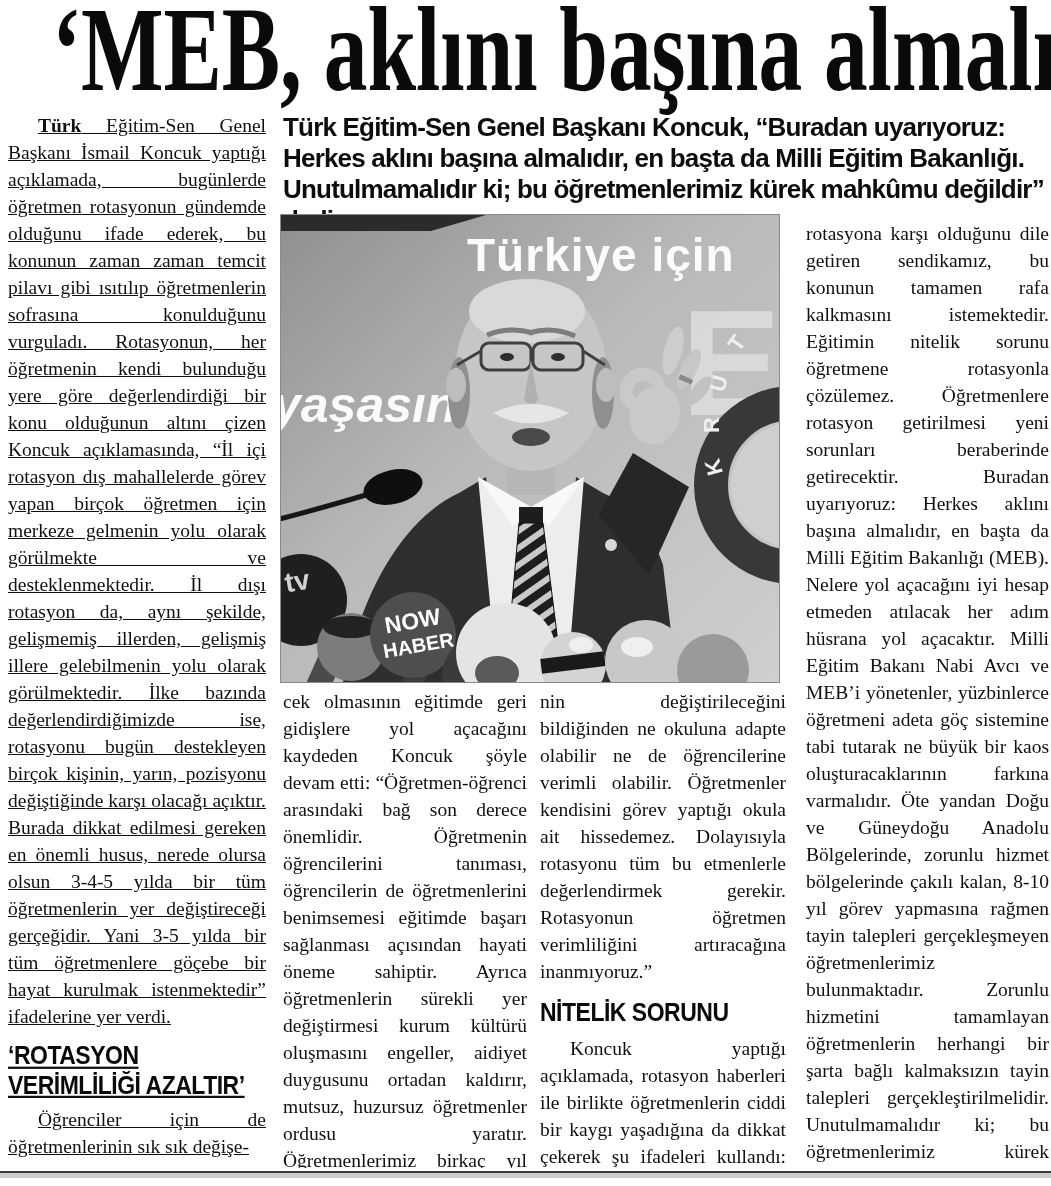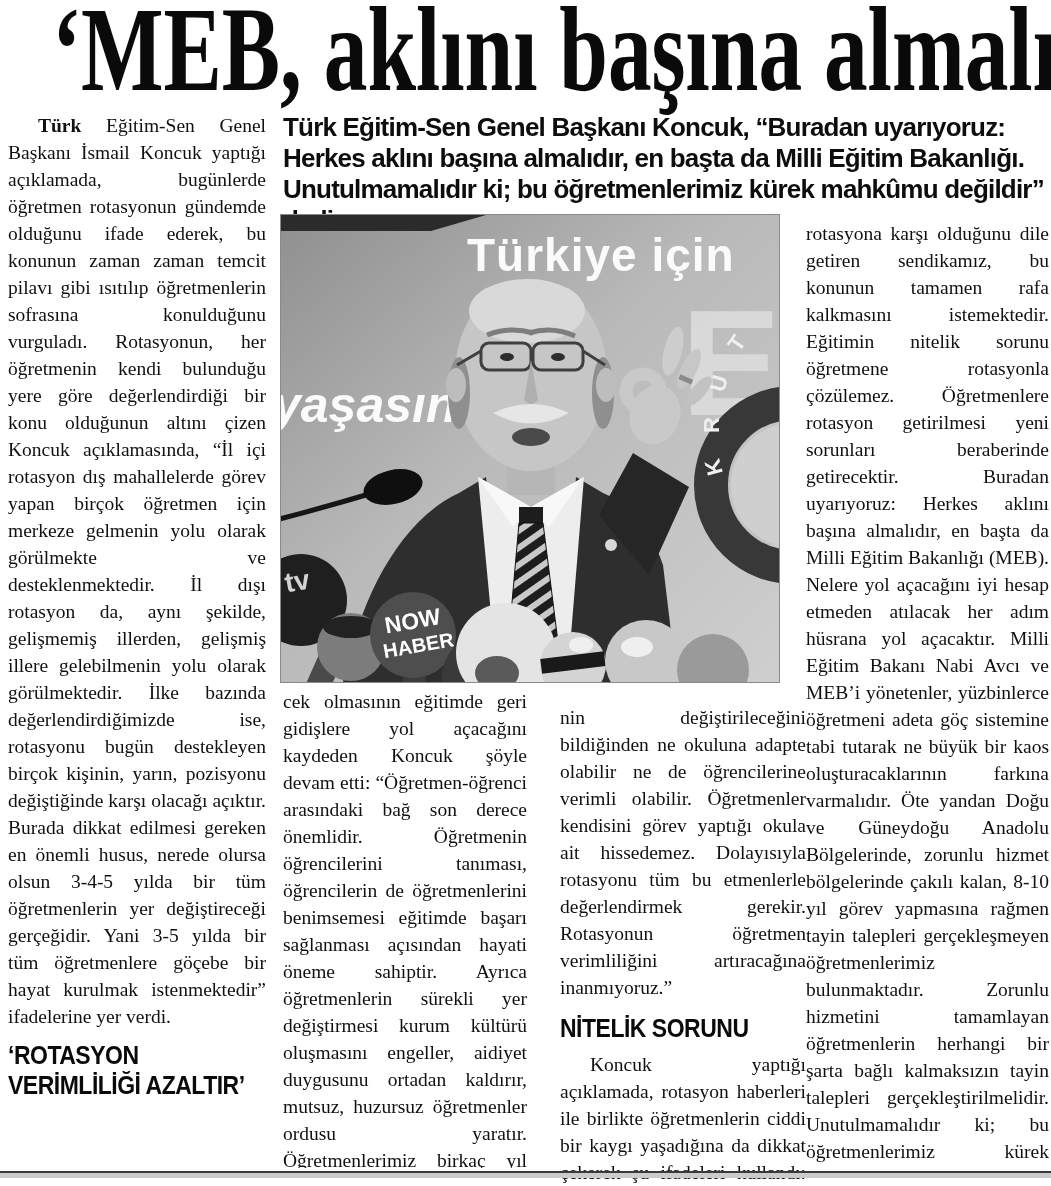--- a/index.html
+++ b/index.html
@@ -22,23 +22,23 @@
     font-family:"Liberation Sans", sans-serif;
     font-weight:bold;font-size:26px;line-height:31px;letter-spacing:-0.8px;
     color:#0d0d0d;text-align:left;
   }
   
   .bodycol{
     font-family:"Liberation Serif", serif;
     font-size:19.5px;line-height:27px;text-align:justify;color:#101010;
     overflow:hidden;
   }
-  .col1{left:8px;top:112px;width:258px;height:1058px;}
+  .col1{left:8px;top:112px;width:258px;height:1058px;text-decoration:underline;}
   .col2{left:283px;top:688px;width:244px;height:480px;}
-  .col3{left:560px;top:688px;width:246px;height:480px;margin-top:16px;}
+  .col3{left:540px;top:688px;width:246px;height:480px;}
   .col4{left:806px;top:220px;width:243px;height:948px;}
   .para-indent{text-indent:30px;margin:0;}
   .para{margin:0;}
   .lead-word{font-weight:bold;}
   .subhead{
     font-family:"Liberation Sans", sans-serif;
     font-weight:bold;font-size:23px;line-height:26px;letter-spacing:-0.5px;
     color:#0a0a0a;margin:14px 0 10px 0;text-align:left;
     transform:scaleY(1.12);transform-origin:left center;
   }
@@ -59,20 +59,21 @@
   <svg width="1051" height="112" viewBox="0 0 1051 112">
     <text class="headline-text" x="8" y="90" font-size="120" textLength="1034" lengthAdjust="spacingAndGlyphs">‘MEB, aklını başına almalı’</text>
   </svg>
 </div>
 
 <div class="abs lede">Türk Eğitim-Sen Genel Başkanı Koncuk, “Buradan uyarıyoruz: Herkes aklını başına almalıdır, en başta da Milli Eğitim Bakanlığı. Unutulmamalıdır ki; bu öğretmenlerimiz kürek mahkûmu değildir” dedi</div>
 
 <div class="abs bodycol col1">
   <p class="para-indent"><span class="lead-word">Türk</span><span> Eğitim-Sen Genel Başkanı İsmail Koncuk yaptığı açıklamada, bugünlerde öğretmen rotasyonun gündemde olduğunu ifade ederek, bu konunun zaman zaman temcit pilavı gibi ısıtılıp öğretmenlerin sofrasına konulduğunu vurguladı. Rotasyonun, her öğretmenin kendi bulunduğu yere göre değerlendirdiği bir konu olduğunun altını çizen Koncuk açıklamasında, “İl içi rotasyon dış mahallelerde görev yapan birçok öğretmen için merkeze gelmenin yolu olarak görülmekte ve desteklenmektedir. İl dışı rotasyon da, aynı şekilde, gelişmemiş illerden, gelişmiş illere gelebilmenin yolu olarak görülmektedir. İlke bazında değerlendirdiğimizde ise, rotasyonu bugün destekleyen birçok kişinin, yarın, pozisyonu değiştiğinde karşı olacağı açıktır. Burada dikkat edilmesi gereken en önemli husus, nerede olursa olsun 3-4-5 yılda bir tüm öğretmenlerin yer değiştireceği gerçeğidir. Yani 3-5 yılda bir tüm öğretmenlere göçebe bir hayat kurulmak istenmektedir” ifadelerine yer verdi.</span></p>
   <div class="subhead">‘ROTASYON VERİMLİLİĞİ AZALTIR’</div>
+  <p class="para-indent">Öğrenciler için de öğretmenlerinin sık sık değişe-</p>
 </div>
 
 <div class="abs photo">
   <svg width="498" height="467" viewBox="0 0 498 467" preserveAspectRatio="none">
     <defs>
       <linearGradient id="bgGrad" x1="0" y1="0" x2="1" y2="1">
         <stop offset="0" stop-color="#8f8f8f"></stop>
         <stop offset="0.45" stop-color="#b9b9b9"></stop>
         <stop offset="1" stop-color="#cfcfcf"></stop>
       </linearGradient>

